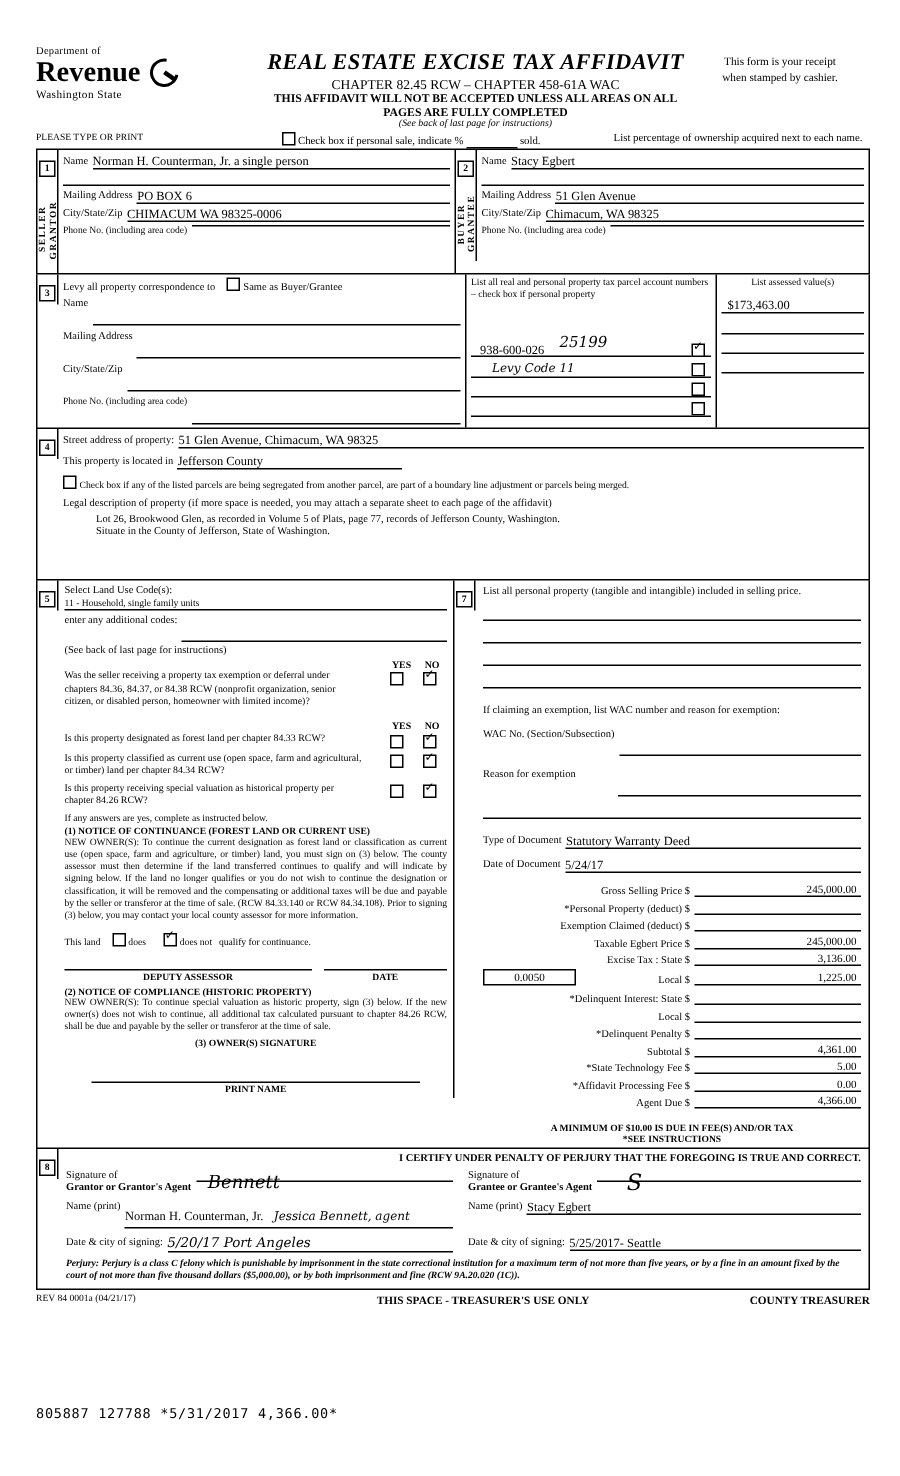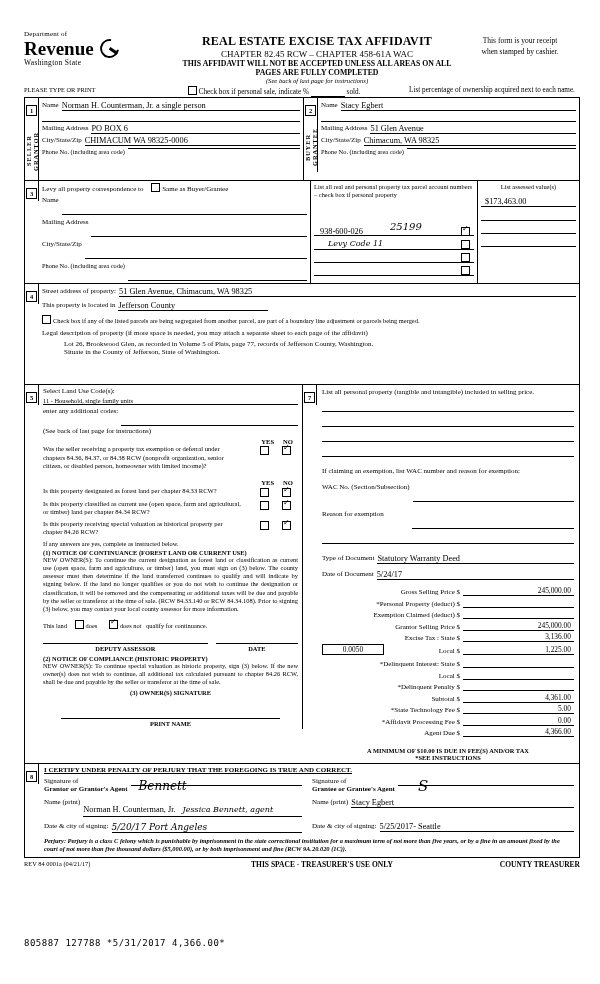--- a/index.html
+++ b/index.html
@@ -12,21 +12,21 @@
   .logo{width:150px;}
   .logo .dept{font-size:7px;letter-spacing:.2px;}
   .logo .rev{font-size:19px;font-weight:bold;line-height:17px;font-family:"Liberation Serif",serif;}
   .logo .wa{font-size:7.5px;letter-spacing:.3px;}
   .logo-row{display:flex;align-items:center;}
   .swoosh{width:20px;height:20px;margin-left:4px;position:relative;}
   .swoosh:before{content:"";position:absolute;left:2px;top:1px;width:15px;height:15px;border:2.6px solid #000;border-radius:50%;border-right-color:transparent;transform:rotate(-35deg);}
   .swoosh:after{content:"";position:absolute;left:11px;top:11px;width:8px;height:2.6px;background:#000;transform:rotate(35deg);}
 
   .titleblock{flex:1;text-align:center;margin-top:4px;}
-  .t1{font-size:12px;font-weight:bold;letter-spacing:.2px;}
+  .t1{font-size:15px;font-weight:bold;letter-spacing:.2px;font-style:italic;}
   .t2{font-size:9px;}
   .t3{font-size:7.8px;font-weight:bold;}
   .t4{font-size:6.6px;font-style:italic;}
   .receipt{width:120px;font-size:7.5px;text-align:center;margin-top:5px;line-height:11px;}
 
   .subrow{display:flex;font-size:7.2px;margin-top:2px;}
   .subrow .l{width:300px;text-align:center;}
   .subrow .r{flex:1;text-align:center;}
 
   .chk{display:inline-block;width:7px;height:7px;border:1px solid #000;vertical-align:-1px;margin-right:2px;background:#fff;}
@@ -188,21 +188,21 @@
         </div>
         <div class="flexrow" style="margin-top:3px;">
           <span class="lbl xs">Phone No. (including area code)</span>
           <span class="fld">&nbsp;</span>
         </div>
       </div>
       <div style="width:160px;border-right:1px solid #000;padding:2px 3px;position:relative;">
         <div class="xs" style="line-height:8px;">List all real and personal property tax parcel account numbers – check box if personal property</div>
         <div style="position:relative;height:62px;margin-top:20px;">
           <div style="position:absolute;left:6px;top:8px;" class="hand">938-600-026</div>
-          <div style="position:absolute;left:76px;top:2px;font-size:10px;text-align:right;" class="scrib">25199</div>
+          <div style="position:absolute;left:59px;top:2px;font-size:10px;text-align:right;" class="scrib">25199</div>
           <div style="position:absolute;left:14px;top:20px;font-size:8px;" class="scrib">Levy Code 11</div>
           <div style="position:absolute;left:0;right:0;top:16px;border-bottom:1px solid #000;"></div>
           <div style="position:absolute;left:0;right:0;top:30px;border-bottom:1px solid #000;"></div>
           <div style="position:absolute;left:0;right:0;top:43px;border-bottom:1px solid #000;"></div>
           <div style="position:absolute;left:0;right:0;top:56px;border-bottom:1px solid #000;"></div>
           <span class="chk mk" style="position:absolute;right:2px;top:8px;"></span>
           <span class="chk" style="position:absolute;right:2px;top:21px;"></span>
           <span class="chk" style="position:absolute;right:2px;top:34px;"></span>
           <span class="chk" style="position:absolute;right:2px;top:47px;"></span>
         </div>
@@ -371,21 +371,21 @@
             </div>
             <div class="money">
               <div class="ml">*Personal Property (deduct) $</div>
               <div class="mv hand">&nbsp;</div>
             </div>
             <div class="money">
               <div class="ml">Exemption Claimed (deduct) $</div>
               <div class="mv hand">&nbsp;</div>
             </div>
             <div class="money">
-              <div class="ml">Grantor Selling Price $</div>
+              <div class="ml">Taxable Egbert Price $</div>
               <div class="mv hand">245,000.00</div>
             </div>
             <div class="money">
               <div class="ml">Excise Tax : State $</div>
               <div class="mv hand">3,136.00</div>
             </div>
             <div class="money" style="margin-top:2px;">
               <div style="width:60px;border:1px solid #000;text-align:center;font-size:7.4px;" class="hand">0.0050</div>
               <div class="ml">Local $</div>
               <div class="mv hand">1,225.00</div>
@@ -426,21 +426,21 @@
       </div>
     </div>
   </div>
 
   <div class="sec">
     <div class="flexrow">
       <div style="width:13px;border-right:1px solid #000;text-align:center;padding-top:2px;">
         <div class="num">8</div>
       </div>
       <div class="grow" style="padding:2px 5px 3px;">
-        <div class="sm b" style="text-align:left;text-decoration:underline;">I CERTIFY UNDER PENALTY OF PERJURY THAT THE FOREGOING IS TRUE AND CORRECT.</div>
+        <div class="sm b" style="text-align:right;">I CERTIFY UNDER PENALTY OF PERJURY THAT THE FOREGOING IS TRUE AND CORRECT.</div>
         <div class="flexrow" style="margin-top:3px;">
           <div style="width:258px;position:relative;">
             <div class="sm">Signature of</div>
             <div class="flexrow">
               <span class="sm b">Grantor or Grantor's Agent</span>
               <span class="fld" style="position:relative;">
                 <span class="scrib" style="position:absolute;left:8px;top:-6px;font-size:12px;">Bennett</span>
               </span>
             </div>
           </div>

